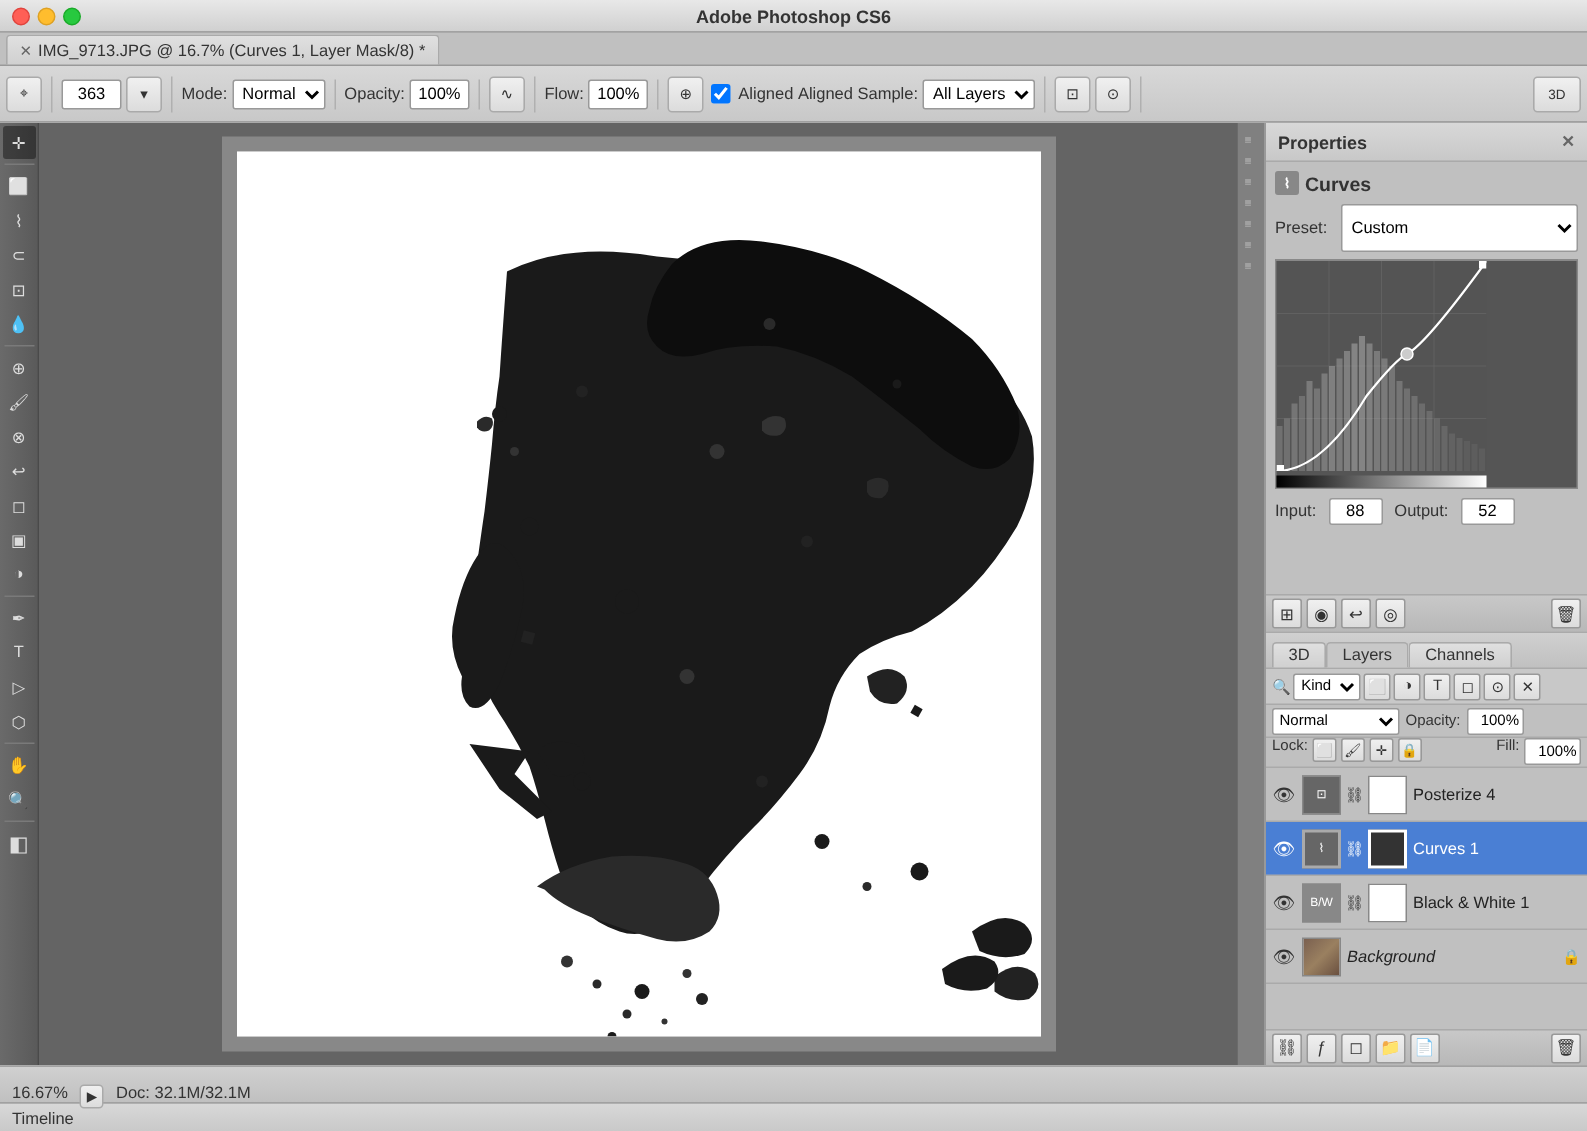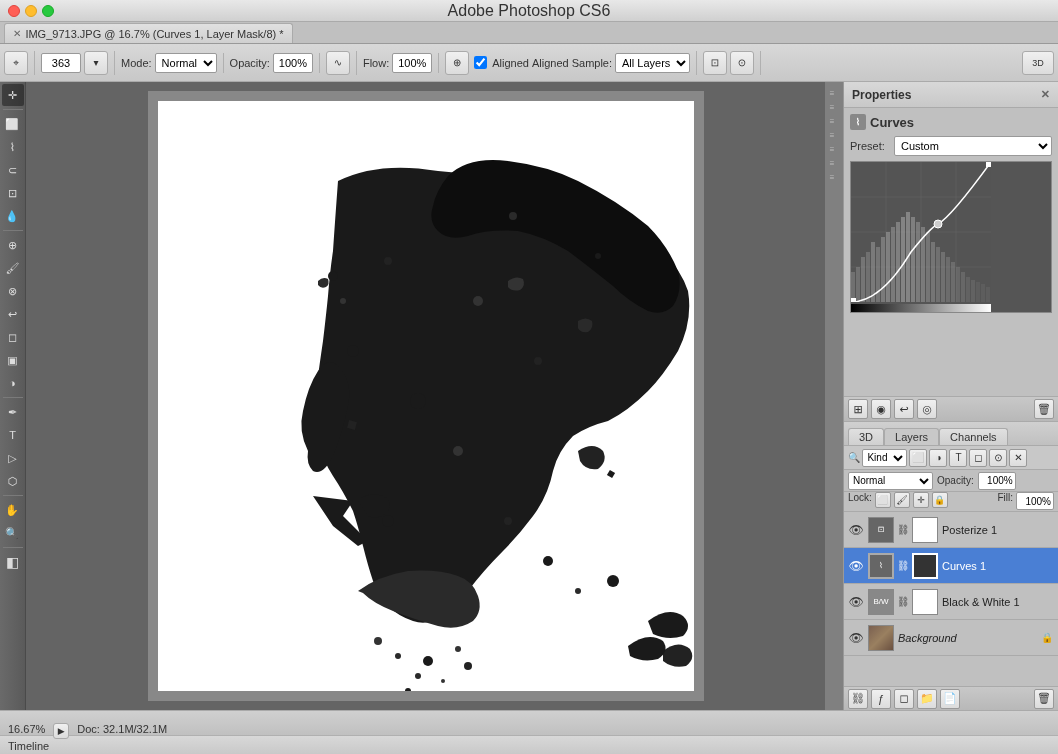--- a/index.html
+++ b/index.html
@@ -11,21 +11,21 @@
       background: linear-gradient(to bottom, #e8e8e8, #d0d0d0);
       display: flex; align-items: center; justify-content: center;
       border-bottom: 1px solid #aaa;
       position: relative;
     }
     #titlebar .traffic-lights { position: absolute; left: 8px; display: flex; gap: 5px; }
     .tl { width: 12px; height: 12px; border-radius: 50%; }
     .tl-red { background: #ff5f56; border: 1px solid #e0443e; }
     .tl-yellow { background: #ffbd2e; border: 1px solid #dea123; }
     .tl-green { background: #27c93f; border: 1px solid #1aab29; }
-    #titlebar .title { font-size: 16px; color: #333; }
+    #titlebar .title { font-size: 12px; color: #333; font-weight: bold; }
 
     
     #toolbar {
       height: 38px;
       background: linear-gradient(to bottom, #d8d8d8, #c8c8c8);
       border-bottom: 1px solid #aaa;
       display: flex; align-items: center; padding: 0 4px; gap: 4px;
     }
     .toolbar-group { display: flex; align-items: center; gap: 3px; border-right: 1px solid #b0b0b0; padding-right: 6px; margin-right: 2px; }
     .toolbar-btn { 
@@ -114,21 +114,21 @@
     }
     .panel-close { cursor: pointer; font-size: 11px; color: #666; }
 
     
     #curves-section { padding: 6px; }
     #curves-title { font-size: 13px; font-weight: bold; margin-bottom: 6px; display: flex; align-items: center; gap: 4px; }
     .curves-icon { width: 16px; height: 16px; background: #888; border-radius: 2px; display: flex; align-items: center; justify-content: center; font-size: 9px; color: white; }
 
     .curves-row { display: flex; align-items: center; gap: 4px; margin-bottom: 5px; }
     .curves-row label { font-size: 11px; color: #333; width: 40px; }
-    .curves-select { height: 20px; border: 1px solid #999; border-radius: 2px; font-size: 11px; background: white; padding: 0 2px; flex: 1; }
+    .curves-select { height: 32px; border: 1px solid #999; border-radius: 2px; font-size: 11px; background: white; padding: 0 2px; flex: 1; }
     .curves-btn { height: 20px; padding: 0 8px; border: 1px solid #999; border-radius: 2px; font-size: 11px; background: linear-gradient(to bottom, #f0f0f0, #dcdcdc); cursor: pointer; }
 
     
     #curves-graph {
       background: #555;
       border: 1px solid #888;
       margin: 4px 0;
       position: relative;
     }
 
@@ -464,20 +464,26 @@
 
             <circle cx="87" cy="62" r="4" fill="#cccccc" stroke="white" stroke-width="1"></circle>
 
             <rect x="0" y="136" width="5" height="5" fill="white"></rect>
             <rect x="135" y="0" width="5" height="5" fill="white"></rect>
           </svg>
           
           <div style="background: linear-gradient(to right, black, white); height: 8px; width: 140px;"></div>
         </div>
 
+        <div class="io-row">
+          <span class="io-label">Input:</span>
+          <input class="io-input" value="88" style="">
+          <span class="io-label">Output:</span>
+          <input class="io-input" value="52" style="">
+        </div>
 
       </div>
     </div>
 
     <div id="panel-actions">
       <div class="pa-btn">⊞</div>
       <div class="pa-btn">◉</div>
       <div class="pa-btn">↩</div>
       <div class="pa-btn">◎</div>
       <div style="flex:1"></div>
@@ -524,21 +530,21 @@
         <input class="lb-input" value="100%" style="width: 38px;">
       </div>
 
       <div id="layers-list">
 
         <div class="layer-row">
           <div class="layer-eye">👁</div>
           <div class="layer-thumb layer-thumb-white" style="background:#666; font-size:8px; color:white; display:flex; align-items:center; justify-content:center;">⊡</div>
           <div class="layer-link">⛓</div>
           <div class="layer-mask layer-thumb-white" style="width:26px; height:26px; border:1px solid #888; background:white;"></div>
-          <span class="layer-name">Posterize 1</span>
+          <span class="layer-name">Posterize 4</span>
         </div>
 
         <div class="layer-row selected">
           <div class="layer-eye">👁</div>
           <div class="layer-thumb" style="background:#666; width:26px; height:26px; border:2px solid #aaa; display:flex; align-items:center; justify-content:center; font-size:8px; color:white;">⌇</div>
           <div class="layer-link" style="color:white;">⛓</div>
           <div class="layer-mask" style="width:26px; height:26px; border:2px solid white; background:#333;"></div>
           <span class="layer-name">Curves 1</span>
         </div>
 

